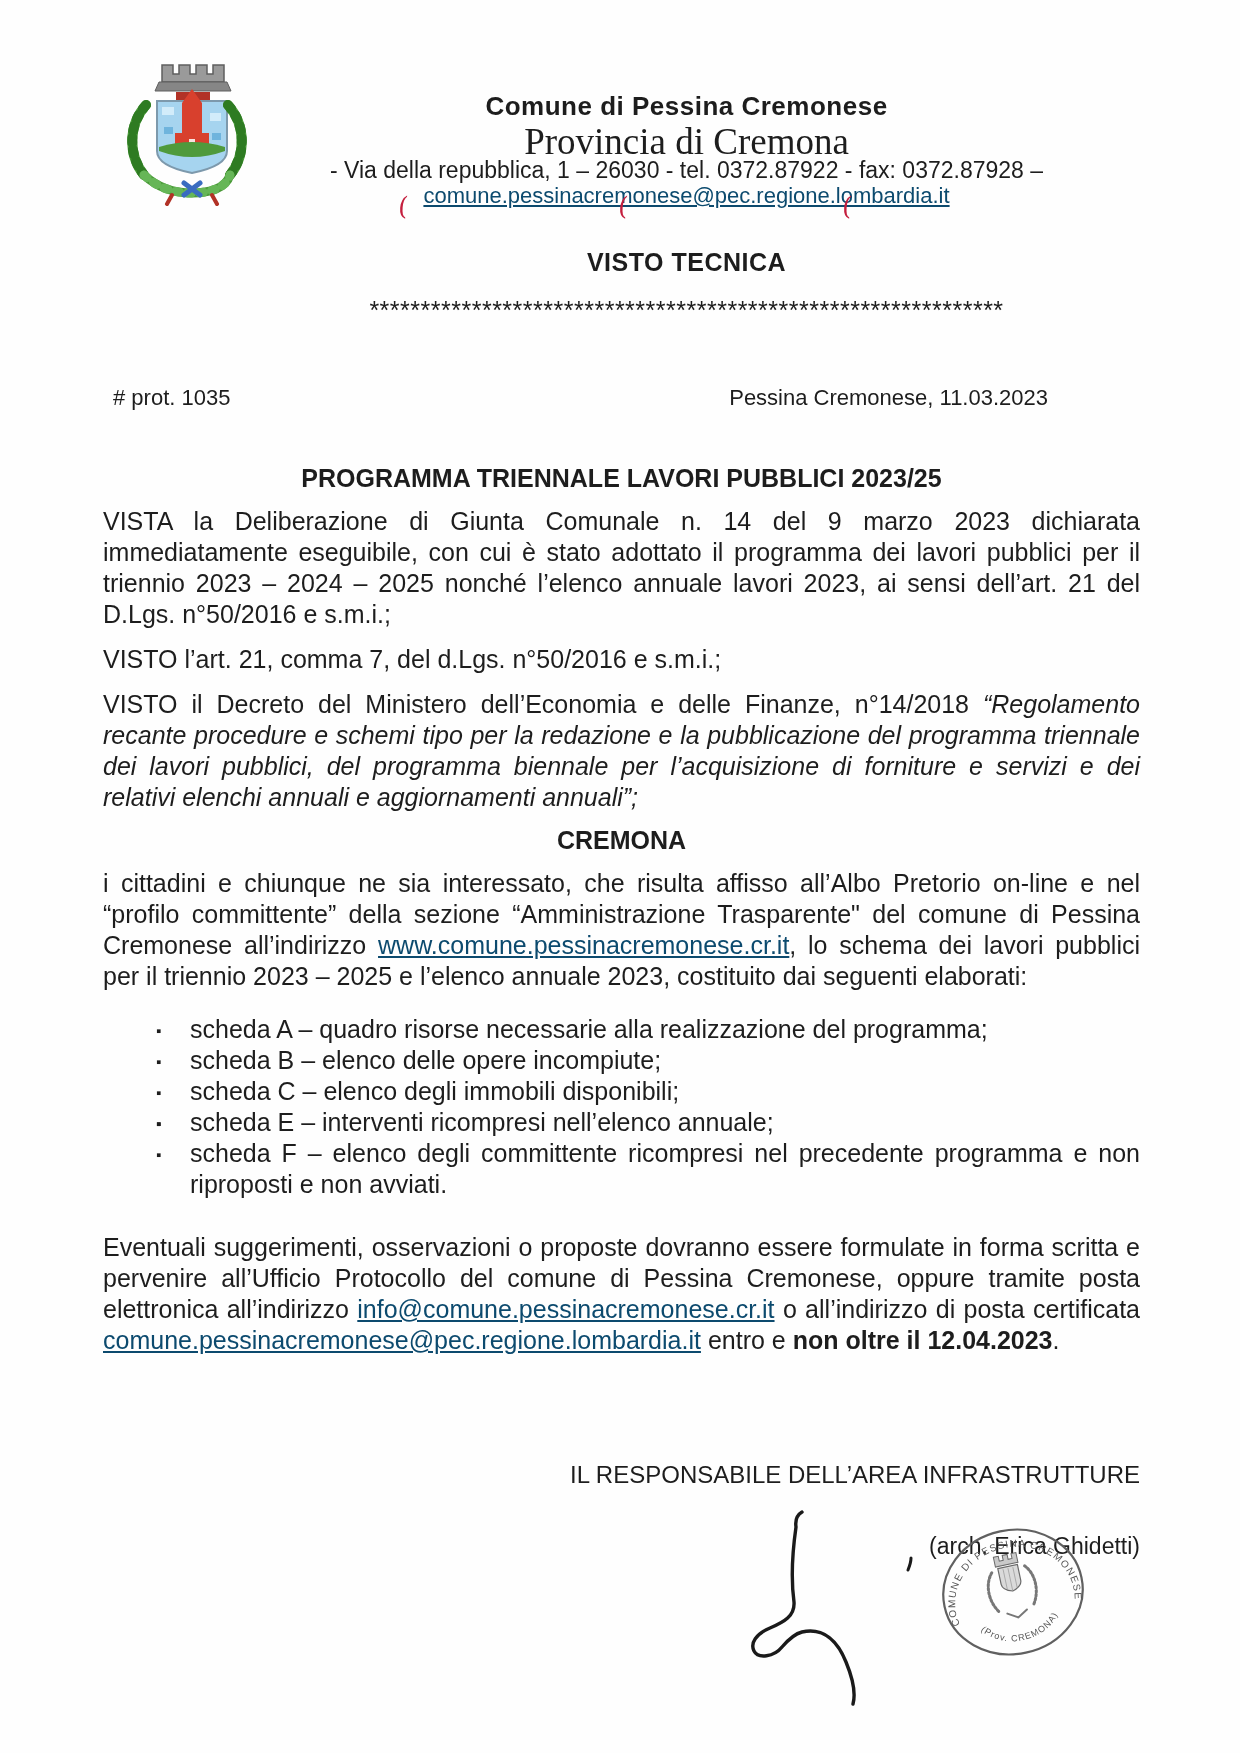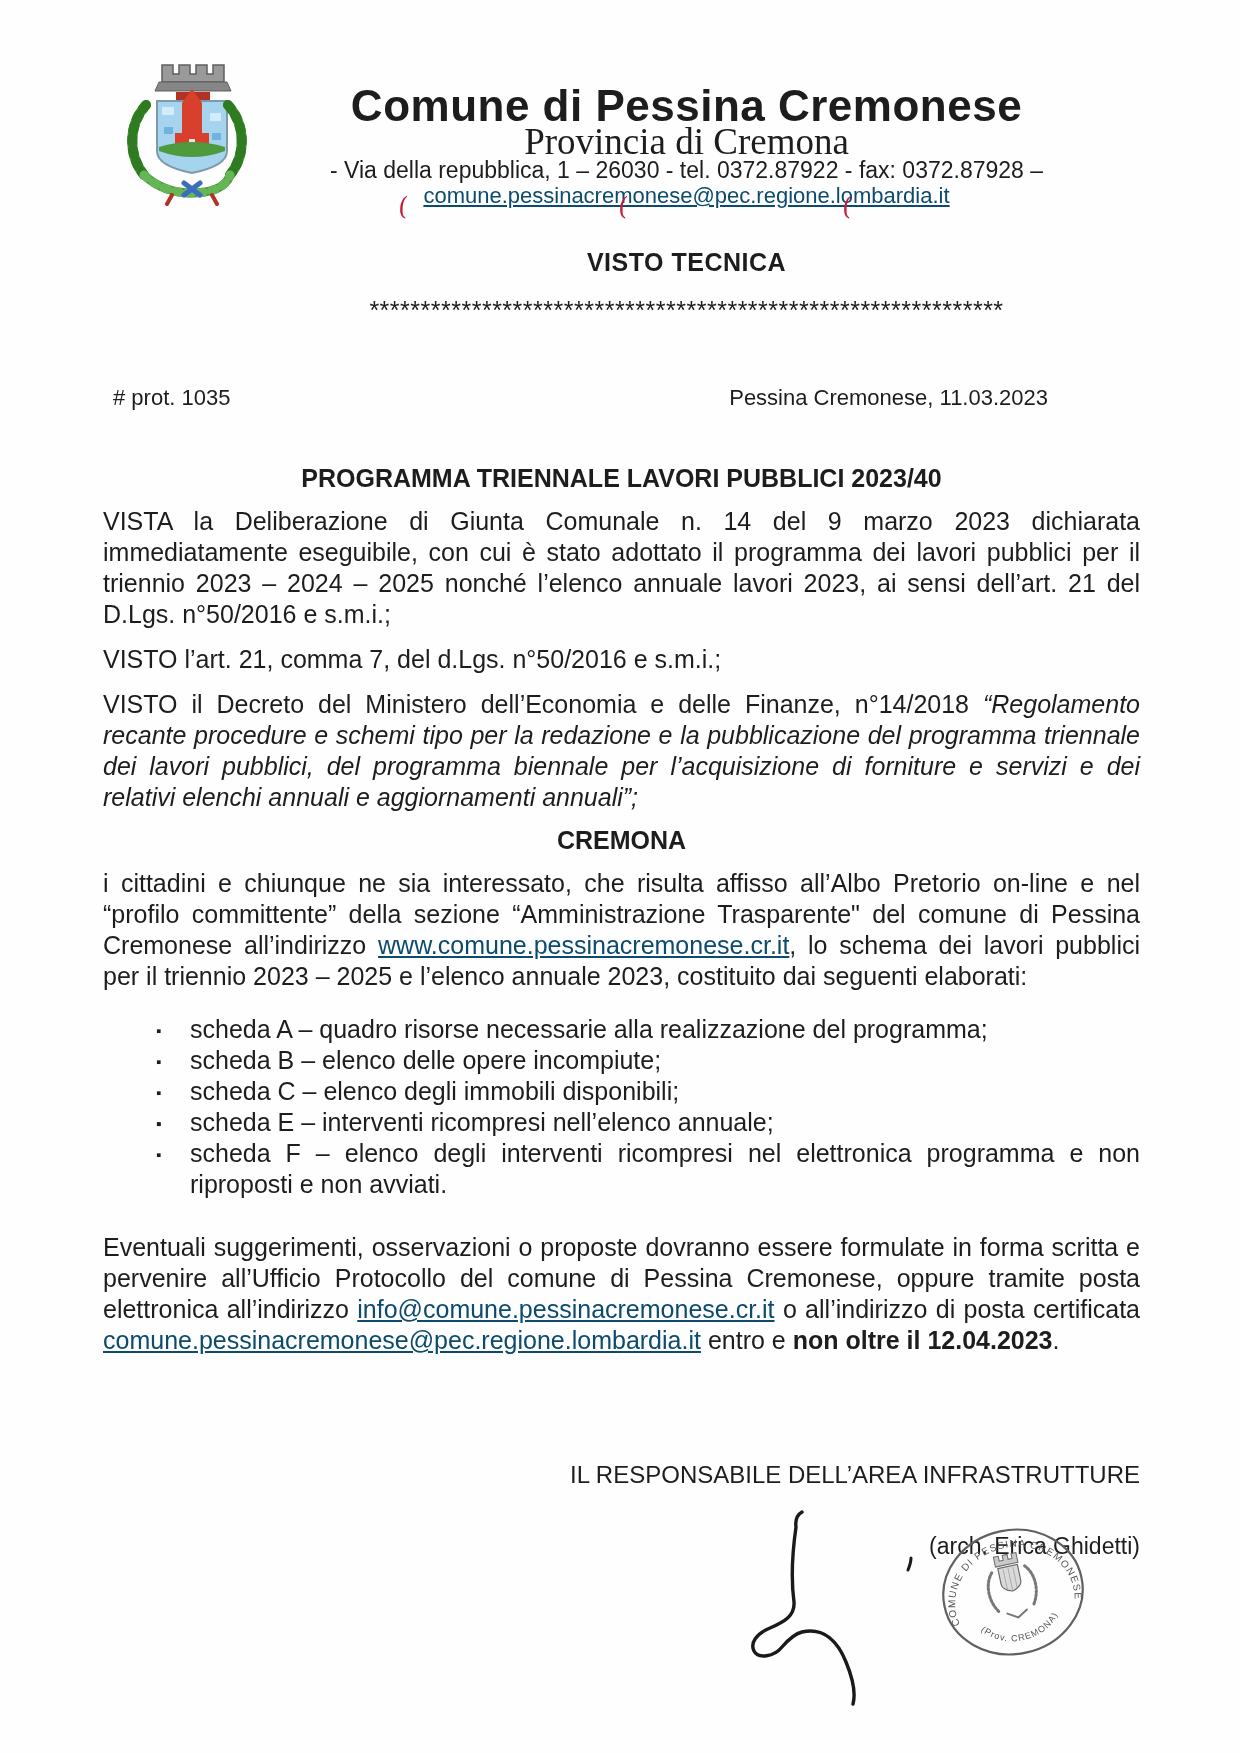--- a/index.html
+++ b/index.html
@@ -7,21 +7,21 @@
     position:relative;
     width:1240px;height:1753px;
     background:#fefefe;
     font-family:"Liberation Sans", sans-serif;
     color:#1d1d1d;
     overflow:hidden;
   }
   
   .crest{position:absolute;left:112px;top:54px;width:150px;height:152px;}
   .header-text{position:absolute;top:86px;left:233px;width:907px;text-align:center;}
-  .commune-name{font-size:44px;font-weight:bold;line-height:40px;letter-spacing:.5px;}
+  .commune-name{font-size:26px;font-weight:bold;line-height:40px;letter-spacing:.5px;}
   .province{font-size:37px;line-height:31px;font-family:Liberation Serif, serif;}
   .address{font-size:23px;line-height:26px;}
   .header-email{font-size:22px;line-height:25px;}
   a.doc-link{color:#0c4a6e;text-decoration:underline;cursor:pointer;}
   .dept{position:absolute;top:248px;left:233px;width:907px;text-align:center;
         font-size:25px;font-weight:bold;letter-spacing:.5px;}
   .stars{position:absolute;top:296px;left:233px;width:907px;text-align:center;
          font-size:25px;letter-spacing:.5px;white-space:nowrap;}
   .red-mark{position:absolute;top:194px;font-family:"DejaVu Serif",serif;font-style:italic;
             font-size:25px;color:#c41f3e;transform:rotate(-6deg);line-height:1;}
@@ -100,39 +100,39 @@
   <div class="dept">VISTO TECNICA</div>
   <div class="stars">**************************************************************</div>
 
   <div class="main">
 
     <div class="prot-row">
       <span class="prot-left"># prot. 1035</span>
       <span class="prot-right">Pessina Cremonese, 11.03.2023</span>
     </div>
 
-    <div class="doc-title">PROGRAMMA TRIENNALE LAVORI PUBBLICI 2023/40</div>
+    <div class="doc-title">PROGRAMMA TRIENNALE LAVORI PUBBLICI 2023/25</div>
 
     <p class="para p-vista">VISTA la Deliberazione di Giunta Comunale n. 14 del 9 marzo 2023 dichiarata immediatamente eseguibile, con cui è stato adottato il programma dei lavori pubblici per il triennio 2023 – 2024 – 2025 nonché l’elenco annuale lavori 2023, ai sensi dell’art. 21 del D.Lgs. n°50/2016 e s.m.i.;</p>
 
     <p class="para p-visto1">VISTO l’art. 21, comma 7, del d.Lgs. n°50/2016 e s.m.i.;</p>
 
     <p class="para p-visto2"><span>VISTO il Decreto del Ministero dell’Economia e delle Finanze, n°14/2018 </span><span class="it">“Regolamento recante procedure e schemi tipo per la redazione e la pubblicazione del programma triennale dei lavori pubblici, del programma biennale per l’acquisizione di forniture e servizi e dei relativi elenchi annuali e aggiornamenti annuali”;</span></p>
 
     <div class="avvisa">CREMONA</div>
 
     <p class="para p-avvisa-body"><span>i cittadini e chiunque ne sia interessato, che risulta affisso all’Albo Pretorio on-line e nel “profilo committente” della sezione “Amministrazione Trasparente" del comune di Pessina Cremonese all’indirizzo </span><a class="doc-link">www.comune.pessinacremonese.cr.it</a><span>, lo schema dei lavori pubblici per il triennio 2023 – 2025 e l’elenco annuale 2023, costituito dai seguenti elaborati:</span></p>
 
     <ul class="schede">
       <li><span class="marker">▪</span><span>scheda A – quadro risorse necessarie alla realizzazione del programma;</span></li>
       <li><span class="marker">▪</span><span>scheda B – elenco delle opere incompiute;</span></li>
       <li><span class="marker">▪</span><span>scheda C – elenco degli immobili disponibili;</span></li>
       <li><span class="marker">▪</span></li>
       <li><span class="marker">▪</span><span>scheda E – interventi ricompresi nell’elenco annuale;</span></li>
-      <li><span class="marker">▪</span><span>scheda F – elenco degli interventi ricompresi nel elettronica programma e non riproposti e non avviati.</span></li>
+      <li><span class="marker">▪</span><span>scheda F – elenco degli committente ricompresi nel precedente programma e non riproposti e non avviati.</span></li>
     </ul>
 
     <p class="para p-closing"><span>Eventuali suggerimenti, osservazioni o proposte dovranno essere formulate in forma scritta e pervenire all’Ufficio Protocollo del comune di Pessina Cremonese, oppure tramite posta elettronica all’indirizzo </span><a class="doc-link">info@comune.pessinacremonese.cr.it</a><span> o all’indirizzo di posta certificata </span><a class="doc-link">comune.pessinacremonese@pec.regione.lombardia.it</a><span> entro e </span><span class="b">non oltre il 12.04.2023</span><span>.</span></p>
 
     <div class="signature-area">
       <div class="sig-role">IL RESPONSABILE DELL’AREA INFRASTRUTTURE</div>
       <div class="sig-name">(arch. Erica Ghidetti)</div>
     </div>
 
   </div>

